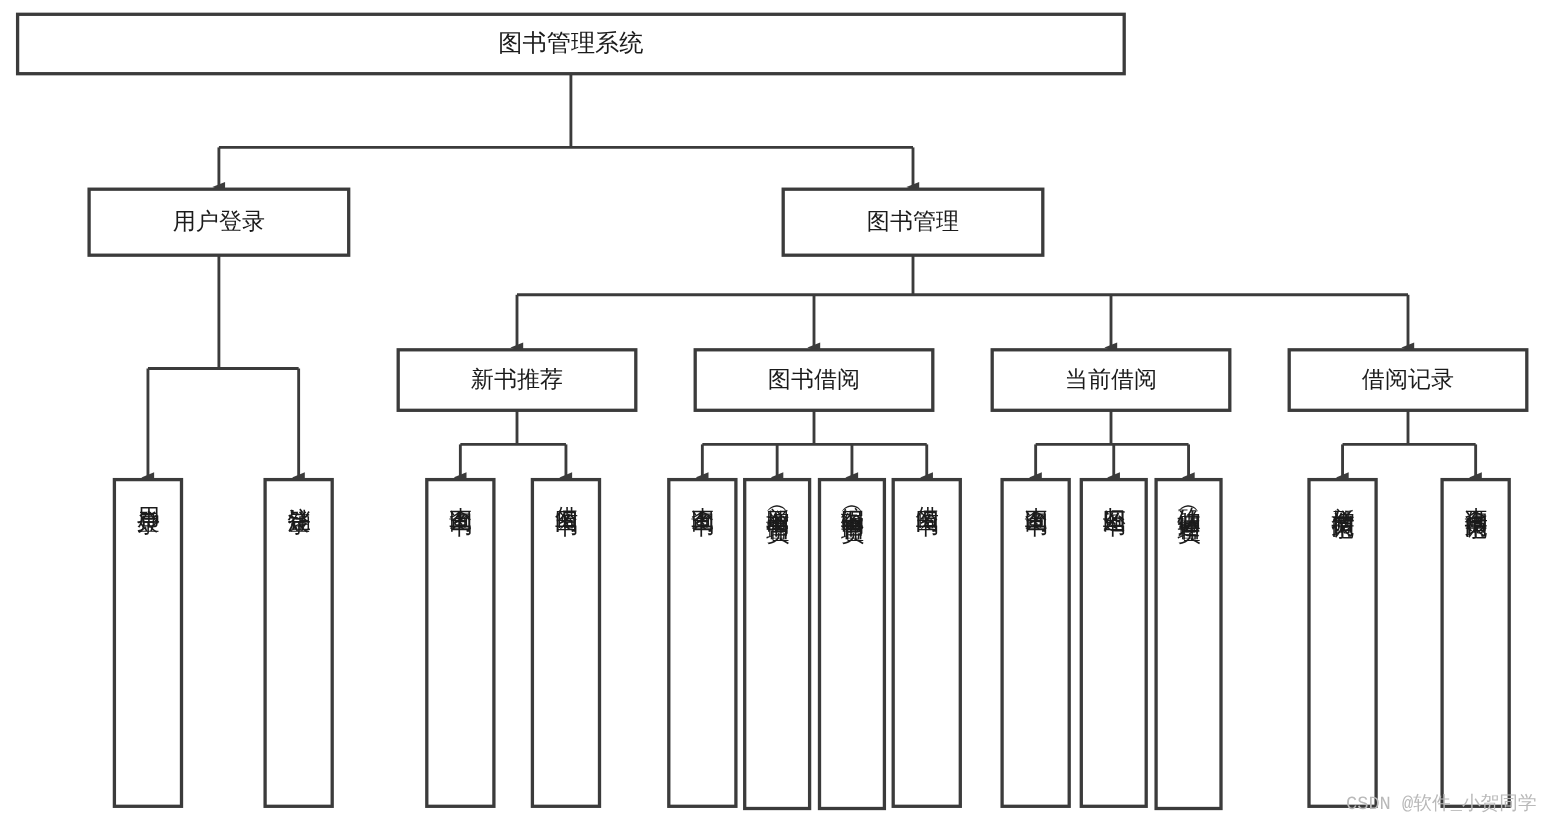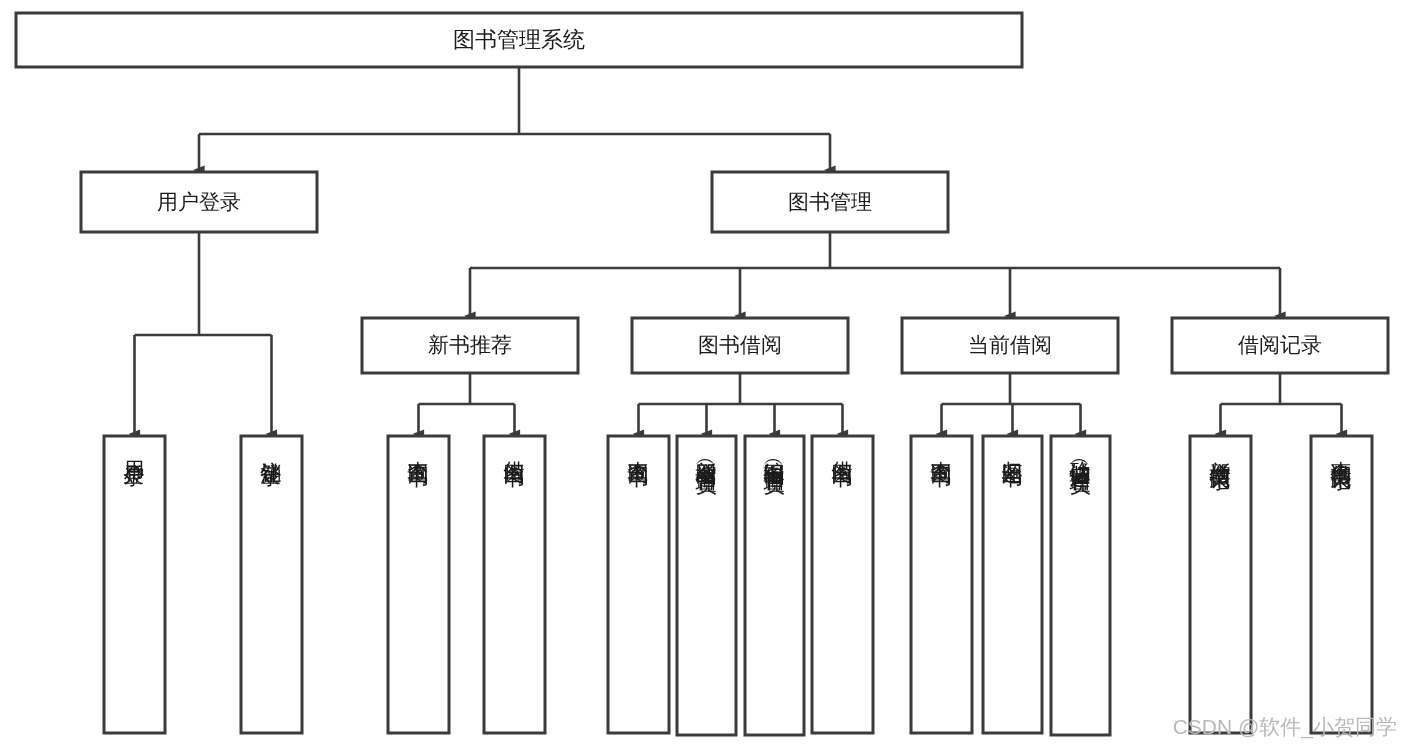--- a/index.html
+++ b/index.html
@@ -64,22 +64,22 @@
     letter-spacing: 2px;
     line-height: 1;
     white-space: nowrap;
     text-align: left;
     pointer-events: none;
   }
   .watermark {
     position: absolute;
     right: 8px;
     bottom: 6px;
-    font-family: Liberation Sans, sans-serif;
-    font-size: 21px;
+    font-family: Liberation Mono, monospace;
+    font-size: 17px;
     color: #b9b9b9;
     white-space: nowrap;
   }
 </style>
 </head>
 <body>
 
 <div id="diagram-root">
 
   <svg class="flow" viewBox="0 0 1405 747">

